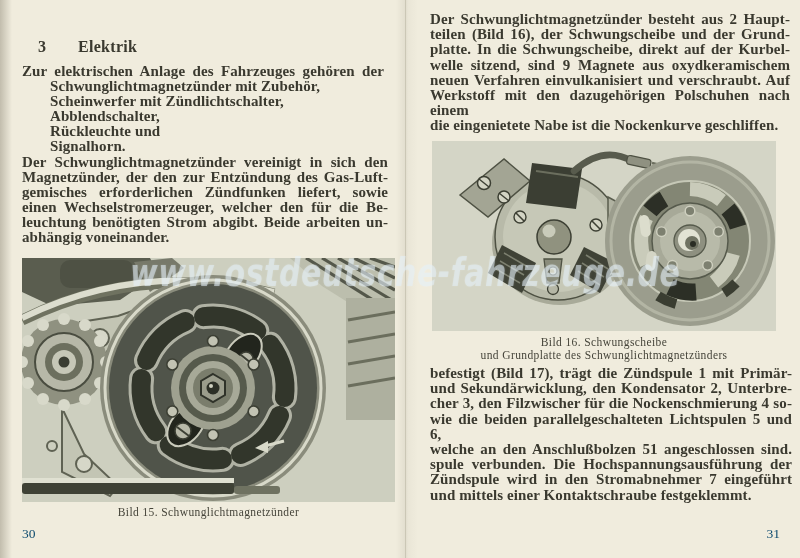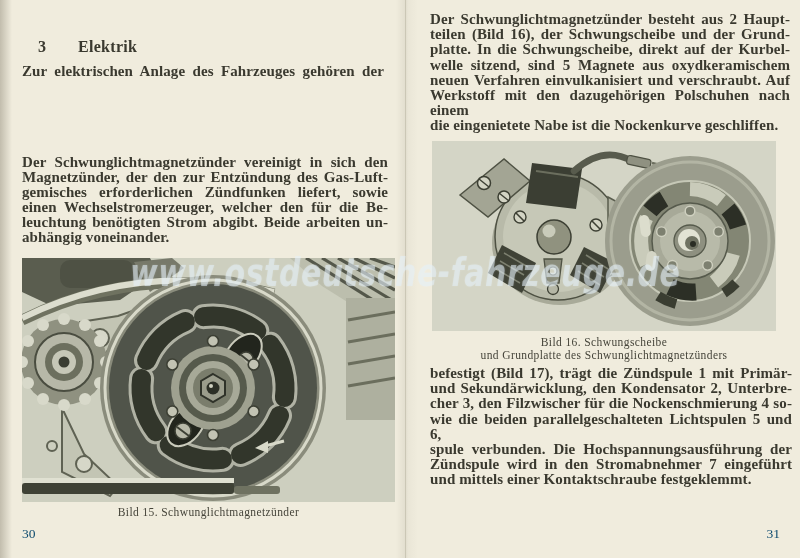--- a/index.html
+++ b/index.html
@@ -42,20 +42,27 @@
   <div class="spine"></div>
   <div class="spine-line"></div>
 
   <div class="heading">
     <span class="num">3</span>
     <span>Elektrik</span>
   </div>
 
   <div class="para" style="left:22px;top:64px;width:362px;">
     <div class="jfull">Zur elektrischen Anlage des Fahrzeuges gehören der</div>
+    <div class="list">
+        <div class="tline">Schwunglichtmagnetzünder mit Zubehör,</div>
+        <div class="tline">Scheinwerfer mit Zündlichtschalter,</div>
+        <div class="tline">Abblendschalter,</div>
+        <div class="tline">Rückleuchte und</div>
+        <div class="tline">Signalhorn.</div>
+      </div>
   </div>
 
   <div class="para" style="left:22px;top:155px;width:366px;line-height:15px;">
       <div class="tline">Der Schwunglichtmagnetzünder vereinigt in sich den</div>
       <div class="tline">Magnetzünder, der den zur Entzündung des Gas-Luft-</div>
       <div class="tline">gemisches erforderlichen Zündfunken liefert, sowie</div>
       <div class="tline">einen Wechselstromerzeuger, welcher den für die Be-</div>
       <div class="tline">leuchtung benötigten Strom abgibt. Beide arbeiten un-</div>
       <div class="tline">abhängig voneinander.</div>
     </div>
@@ -179,21 +186,21 @@
       <rect x="212" y="228" width="46" height="8" rx="3" fill="#6f7261"></rect>
     </svg>
   </div>
   <div class="caption" style="left:22px;top:506px;width:373px;">Bild 15. Schwunglichtmagnetzünder</div>
   <div class="pagenum" style="left:22px;top:526px;">30</div>
 
   <div class="para para2r" style="left:430px;top:12px;width:360px;">
       <div class="tline">Der Schwunglichtmagnetzünder besteht aus 2 Haupt-</div>
       <div class="tline">teilen (Bild 16), der Schwungscheibe und der Grund-</div>
       <div class="tline">platte. In die Schwungscheibe, direkt auf der Kurbel-</div>
-      <div class="tline">welle sitzend, sind 5 Magnete aus oxydkeramischem</div>
+      <div class="tline">welle sitzend, sind 9 Magnete aus oxydkeramischem</div>
       <div class="tline">neuen Verfahren einvulkanisiert und verschraubt. Auf</div>
       <div class="tline">Werkstoff mit den dazugehörigen Polschuhen nach einem</div>
       <div class="tline">die eingenietete Nabe ist die Nockenkurve geschliffen.</div>
     </div>
 
   <div class="figure" style="left:432px;top:141px;">
     <svg width="344" height="190" viewBox="0 0 344 190">
       <rect x="0" y="0" width="344" height="190" fill="#d4d5c6"></rect>
 
       <g>
@@ -290,20 +297,21 @@
   <div class="caption" style="left:432px;top:336px;width:344px;line-height:12.5px;">
     <div>Bild 16. Schwungscheibe</div>
     <div>und Grundplatte des Schwunglichtmagnetzünders</div>
   </div>
 
   <div class="para para2r" style="left:430px;top:366px;width:362px;">
       <div class="tline">befestigt (Bild 17), trägt die Zündspule 1 mit Primär-</div>
       <div class="tline">und Sekundärwicklung, den Kondensator 2, Unterbre-</div>
       <div class="tline">cher 3, den Filzwischer für die Nockenschmierung 4 so-</div>
       <div class="tline">wie die beiden parallelgeschalteten Lichtspulen 5 und 6,</div>
+      <div class="tline">welche an den Anschlußbolzen 51 angeschlossen sind.</div>
       <div class="tline">spule verbunden. Die Hochspannungsausführung der</div>
       <div class="tline">Zündspule wird in den Stromabnehmer 7 eingeführt</div>
       <div class="tline">und mittels einer Kontaktschraube festgeklemmt.</div>
     </div>
 
   <div class="pagenum" style="left:740px;top:526px;width:40px;text-align:right;">31</div>
 
   <div class="watermark">www.ostdeutsche-fahrzeuge.de</div>
 </div>
 

